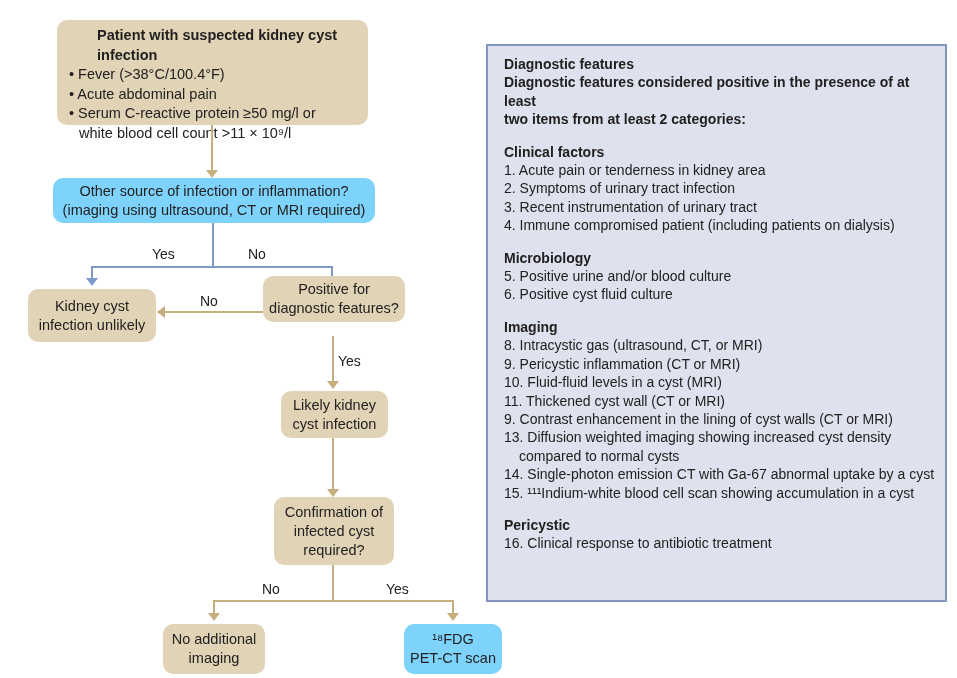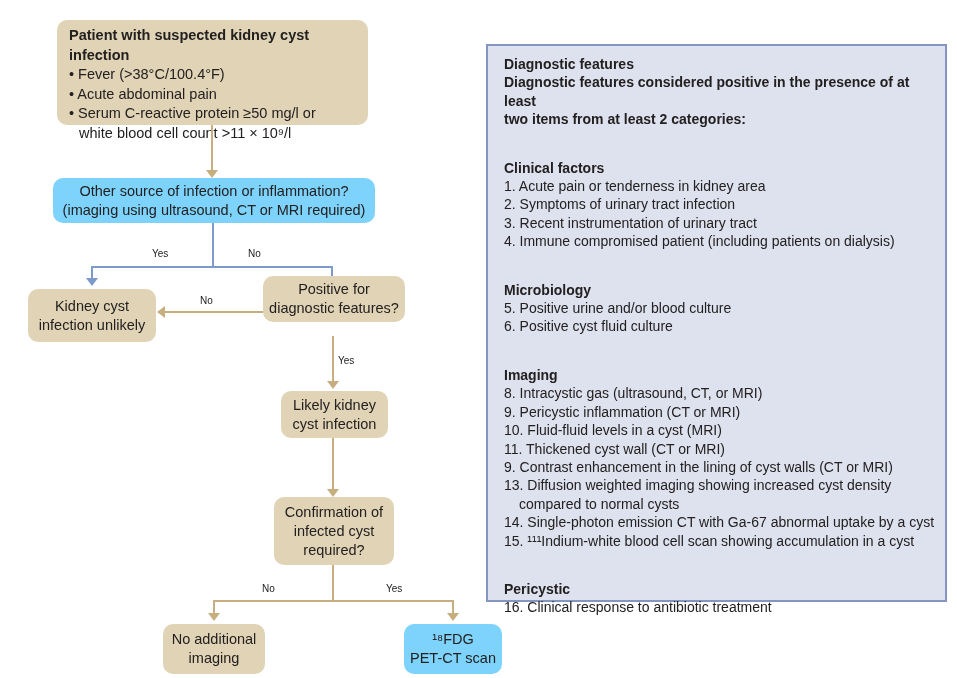--- a/index.html
+++ b/index.html
@@ -8,51 +8,51 @@
     font-family:"Liberation Sans","DejaVu Sans",sans-serif; color:#232020;
     overflow:hidden;
   }
   
   .box { position:absolute; border-radius:10px; box-sizing:border-box; }
   .tan  { background:#e1d4b6; }
   .blue { background:#7dd3fc; }
   .center { display:flex; align-items:center; justify-content:center; text-align:center; }
   .box-text { white-space:pre-line; font-size:14.5px; line-height:19px; }
   #box1 { left:57px; top:20px; width:311px; height:105px; padding:6px 10px 0 12px; font-size:14.5px; line-height:19.5px; }
-  .box1-title { font-weight:bold; }
+  .box1-title { font-weight:bold;margin-left:28px; }
   .bullet { padding-left:10px; text-indent:-10px; white-space:pre-line; }
   #box2 { left:53px;  top:178px; width:322px; height:45px; }
   #box3 { left:28px;  top:289px; width:128px; height:53px; }
   #box4 { left:263px; top:276px; width:142px; height:46px; }
   #box5 { left:281px; top:391px; width:107px; height:47px; }
   #box6 { left:274px; top:497px; width:120px; height:68px; }
   #box7 { left:163px; top:624px; width:102px; height:50px; }
   #box8 { left:404px; top:624px; width:98px;  height:50px; }
   
   .vline { position:absolute; width:2px; }
   .hline { position:absolute; height:2px; }
   .tan-line  { background:#c6ae7e; }
   .blue-line { background:#7e9aca; }
   .arr-down { position:absolute; width:0; height:0;
     border-left:6px solid transparent; border-right:6px solid transparent;
     border-top:8px solid #c6ae7e; }
   .arr-down.blue-arr { border-top-color:#7e9aca; }
   .arr-left { position:absolute; width:0; height:0;
     border-top:6px solid transparent; border-bottom:6px solid transparent;
     border-right:8px solid #c6ae7e; }
-  .lbl { position:absolute; font-size:10px; line-height:16px; }
+  .lbl { position:absolute; font-size:14px; line-height:16px; }
   
   .panel {
     position:absolute; left:486px; top:44px; width:461px; height:558px;
     background:#dee1ee; border:2px solid #8495c2; box-sizing:border-box;
     padding:9px 10px 0 16px; font-size:14px; line-height:18.4px;
   }
   .bold { font-weight:bold; }
   .pre  { white-space:pre-line; }
-  .p-section { margin-top:30px; }
+  .p-section { margin-top:14px; }
   .p-item { padding-left:15px; text-indent:-15px; white-space:pre-line; }
 </style>
 </head>
 <body>
 
 <div class="stage">
 
   <div class="box tan" id="box1">
     <div class="box1-title">Patient with suspected kidney cyst infection</div>
     <div class="bullet">• Fever (&gt;38°C/100.4°F)</div>

